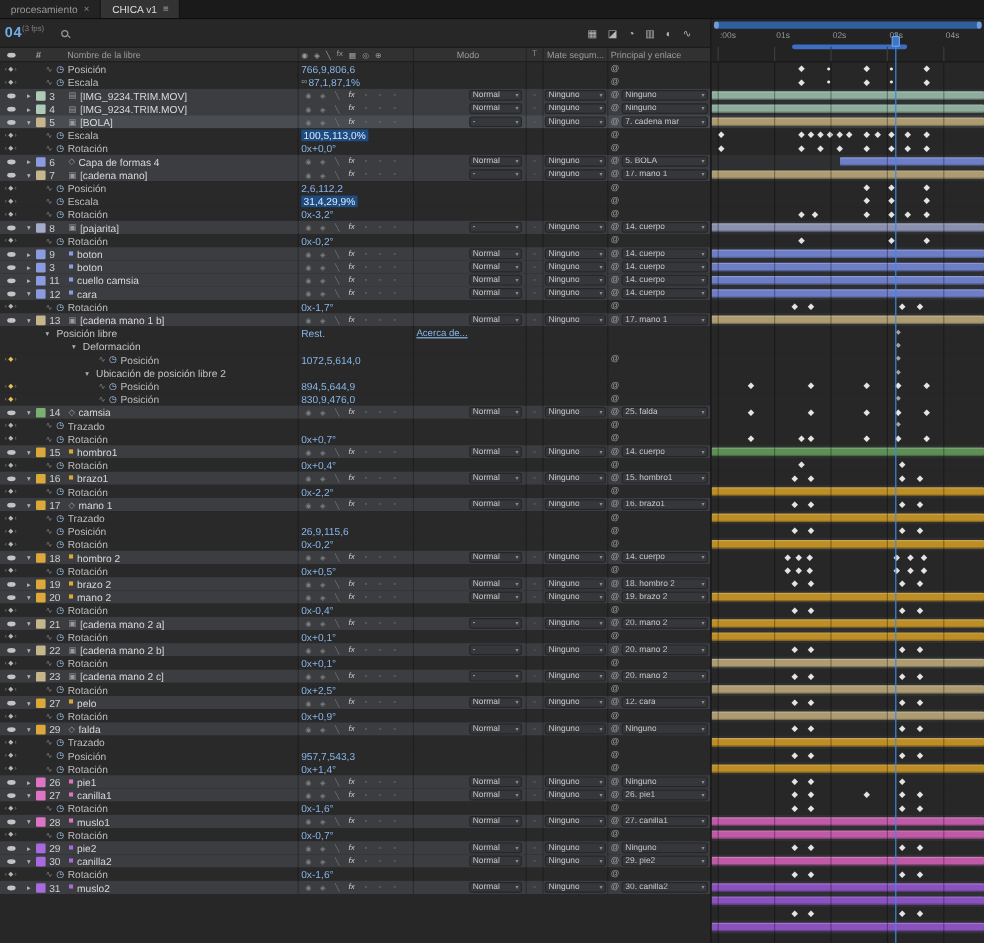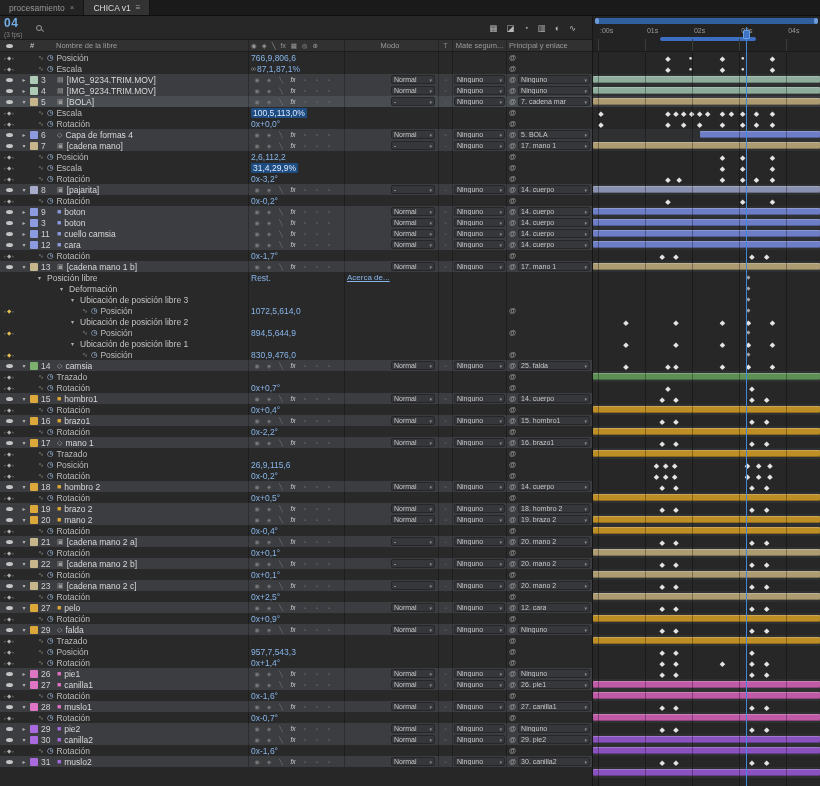--- a/index.html
+++ b/index.html
@@ -6,21 +6,21 @@
 html,body{width:820px;height:786px;overflow:hidden}
 body{background:#1d1d1d;font-family:"Liberation Sans",sans-serif;color:#ccc}
 .tabbar{height:16px;display:flex;background:#1a1a1a;border-bottom:1px solid #0f0f0f}
 .tab{display:flex;align-items:center;gap:5px;padding:0 9px;font-size:8.5px;color:#999;background:#232323;border-right:1px solid #141414}
 .tab.active{background:#333;color:#ddd}
 .tclose{color:#888;font-size:8px}
 .tmenu{color:#aaa;font-size:8px}
 .main{display:flex;height:770px}
 .left{width:592px;display:flex;flex-direction:column;background:#272727}
 .toolbar{height:24px;display:flex;align-items:center;padding:0 4px;border-bottom:1px solid #1b1b1b;gap:8px}
-.tcwrap{display:flex;flex-direction:column;line-height:1.1}
+.tcwrap{display:flex;flex-direction:row;line-height:1.1}
 .tc{font-size:12px;font-weight:bold;color:#72aee6;letter-spacing:.5px}
 .fps{font-size:6.5px;color:#808080}
 .search{display:flex;align-items:center;gap:4px;margin-left:6px}
 .mag{width:6px;height:6px;border:1px solid #9a9a9a;border-radius:50%;position:relative}
 .mag::after{content:"";position:absolute;width:3px;height:1px;background:#9a9a9a;transform:rotate(45deg);right:-3px;bottom:-1px}
 .search input{width:110px;background:transparent;border:none;outline:none;color:#ccc;font-size:8px}
 .tbicons{margin-left:auto;margin-right:12px;display:flex;gap:9px;font-size:8.5px;color:#b8b8b8}
 .colheader{height:12px;display:flex;align-items:center;background:#313131;border-bottom:1px solid #1c1c1c;font-size:7.5px;color:#9b9b9b}
 .c-nav{width:18px;display:flex;align-items:center;justify-content:center;gap:1px;flex:none}
 .c-twirl{width:12px;font-size:6px;color:#b0b0b0;text-align:center;flex:none;display:flex;align-items:center;justify-content:center}
@@ -862,33 +862,20 @@
           <div class="c-content" style="padding-left: 30px;">
             <span class="gtw">▾</span>
             <span class="glabel">Deformación</span>
           </div>
           <div class="c-val"></div>
           <div class="c-modo"></div>
           <div class="c-t"></div>
           <div class="c-mate"></div>
           <div class="c-parent"></div>
         </div>
-        <div class="row group">
-          <div class="c-nav"></div>
-          <div class="c-twirl"></div>
-          <div class="c-content" style="padding-left: 41px;">
-            <span class="gtw">▾</span>
-            <span class="glabel">Ubicación de posición libre 3</span>
-          </div>
-          <div class="c-val"></div>
-          <div class="c-modo"></div>
-          <div class="c-t"></div>
-          <div class="c-mate"></div>
-          <div class="c-parent"></div>
-        </div>
         <div class="row prop">
           <div class="c-nav">
             <span class="knav">
               <span>‹</span>
               <span class="knd cur">◆</span>
               <span>›</span>
             </span>
           </div>
           <div class="c-twirl"></div>
           <div class="c-content" style="padding-left: 52px;">
@@ -935,33 +922,20 @@
           </div>
           <div class="c-val">
             <span class="pval">894,5,644,9</span>
           </div>
           <div class="c-modo"></div>
           <div class="c-t"></div>
           <div class="c-mate"></div>
           <div class="c-parent">
             <span class="pw">@</span>
           </div>
-        </div>
-        <div class="row group">
-          <div class="c-nav"></div>
-          <div class="c-twirl"></div>
-          <div class="c-content" style="padding-left: 41px;">
-            <span class="gtw">▾</span>
-            <span class="glabel">Ubicación de posición libre 1</span>
-          </div>
-          <div class="c-val"></div>
-          <div class="c-modo"></div>
-          <div class="c-t"></div>
-          <div class="c-mate"></div>
-          <div class="c-parent"></div>
         </div>
         <div class="row prop">
           <div class="c-nav">
             <span class="knav">
               <span>‹</span>
               <span class="knd cur">◆</span>
               <span>›</span>
             </span>
           </div>
           <div class="c-twirl"></div>

